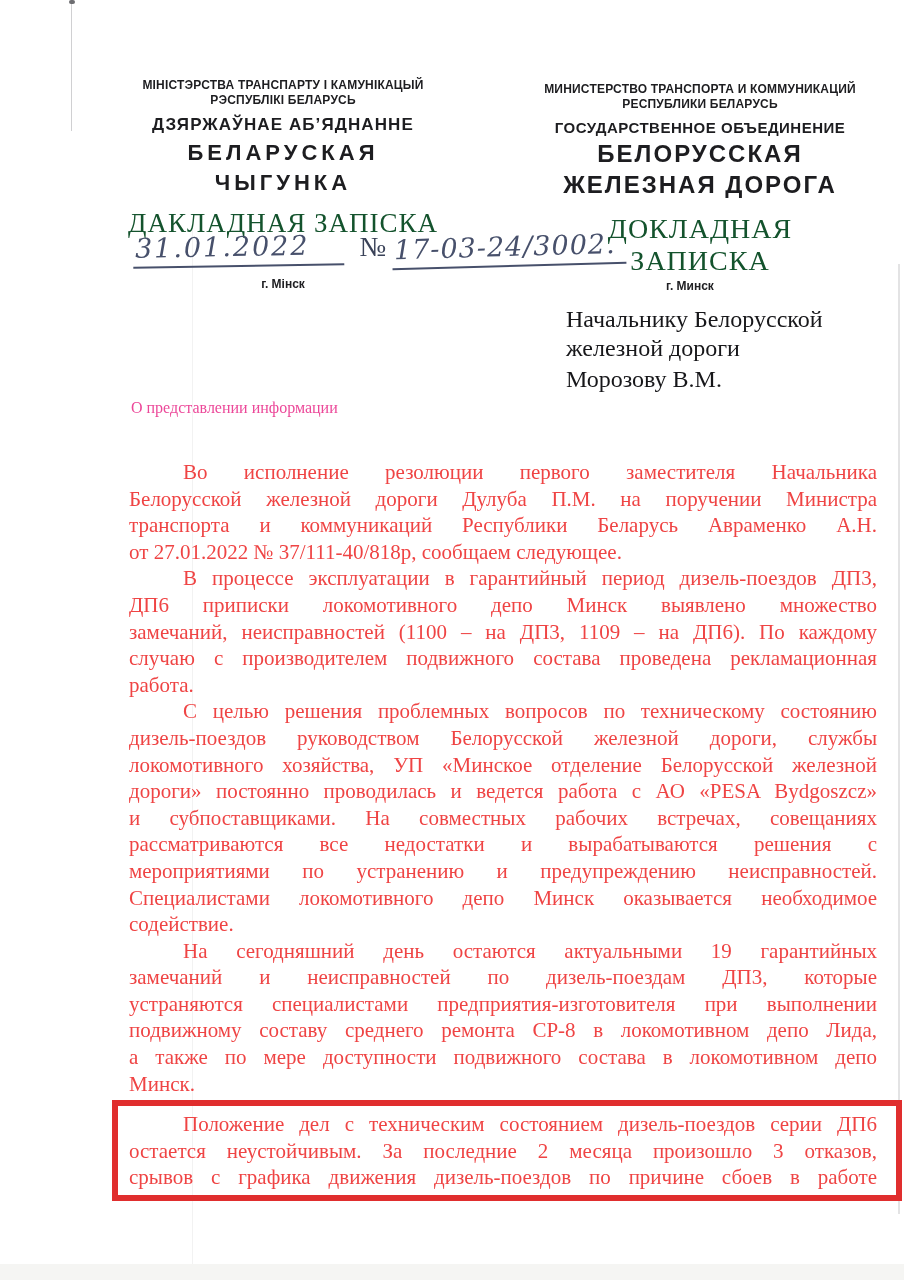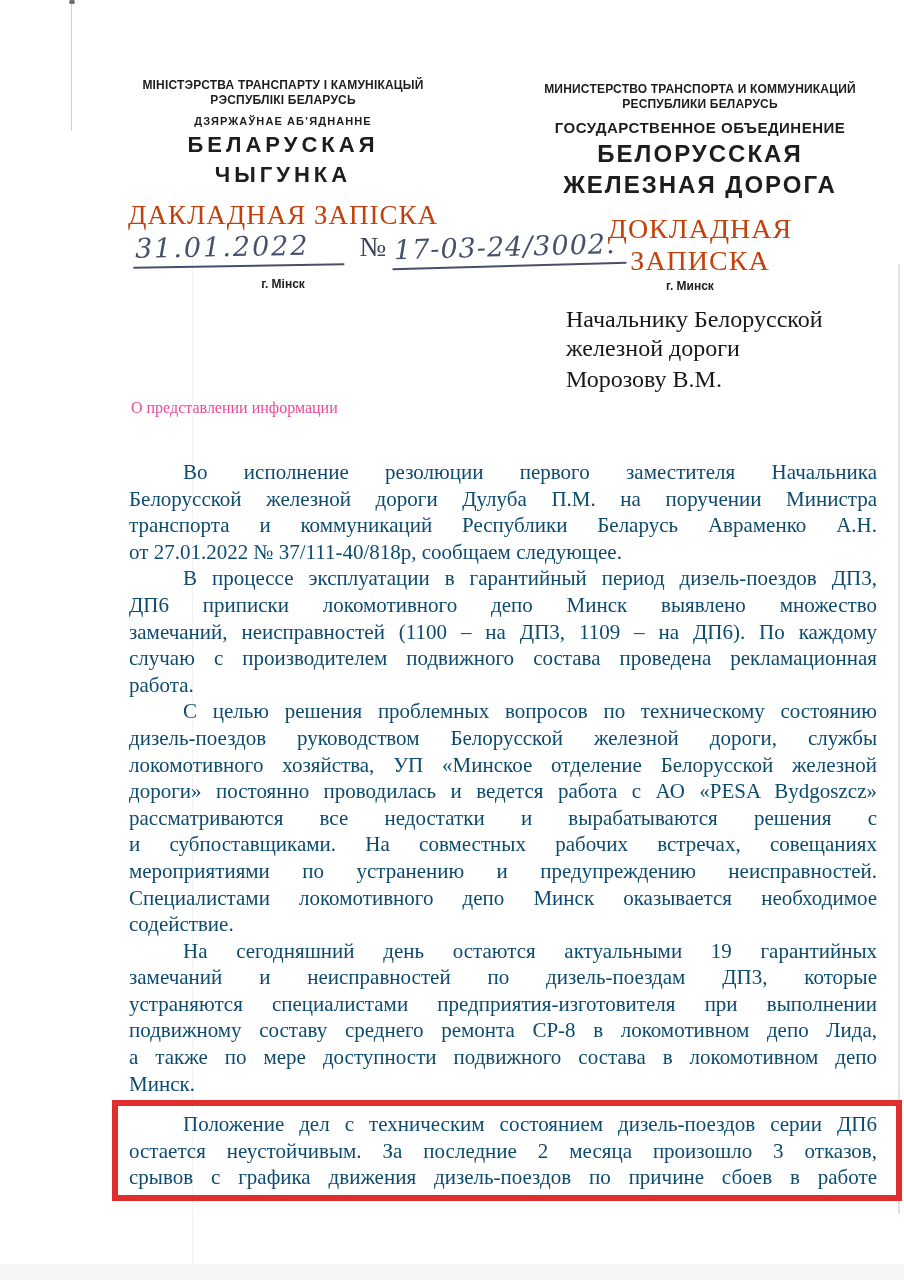--- a/index.html
+++ b/index.html
@@ -6,26 +6,26 @@
   .page {
     position:relative; width:904px; height:1280px; background:#ffffff;
     overflow:hidden; font-family:"Liberation Serif", serif; color:#1b1b1d;
   }
 
   
   .hdr { position:absolute; text-align:center; font-family:"Liberation Sans", sans-serif; color:#1d1d20; }
   .hdr-left  { left:126px; top:78px; width:314px; }
   .hdr-right { left:538px; top:82px; width:324px; }
   .ministry-line { font-size:12px; font-weight:bold; line-height:15px; letter-spacing:0.2px; }
-  .org-type  { margin-top:7px; font-size:11px; font-weight:bold; letter-spacing:1.1px; }
+  .org-type  { margin-top:7px; font-size:17px; font-weight:bold; letter-spacing:1.1px; }
   .hdr-right .org-type { font-size:15px; letter-spacing:0.5px; }
   .org-name  { font-size:22px; font-weight:bold; letter-spacing:4px; line-height:25px; margin-top:5px; }
   .hdr-right .org-name { font-size:24px; letter-spacing:2px; line-height:27px; margin-top:4px; }
   .doc-type  { margin-top:13px; font-family:"Liberation Serif", serif; font-weight:normal;
-               font-size:27px; letter-spacing:1px; color:#c2410c; }
+               font-size:27px; letter-spacing:1px; color:#14532d; }
   .hdr-right .doc-type { font-size:28px; margin-top:15px; }
 
   
   .ref-row { position:absolute; left:133px; top:231px; display:flex; align-items:flex-start;
              font-family:"DejaVu Serif", serif; font-style:italic; font-size:27px;
              color:var(--ink, #47506b); }
   .ref-date { border-bottom:2px solid var(--ink,#47506b); padding:0 34px 3px 2px;
               letter-spacing:2px; transform:rotate(-1deg); }
   .ref-no   { font-style:normal; font-family:"Liberation Serif", serif; font-size:28px;
               margin:0 6px 0 16px; padding-bottom:3px; color:#3a4258; }
@@ -38,21 +38,21 @@
   .city-right { left:528px; top:279px; width:324px; }
 
   
   .addressee { position:absolute; left:566px; top:305px; width:305px;
                font-size:24px; line-height:29px; color:#17171a; }
   .addressee .l3 { margin-top:2px; }
   .subject { position:absolute; left:131px; top:399px; font-size:16px; color:#ec4899; }
 
   
   .body-block { position:absolute; left:129px; top:459px; width:748px;
-                font-size:21px; line-height:26.6px; color:#0c4a6e; }
+                font-size:21px; line-height:26.6px; color:#ef4444; }
   .para { margin:0; }
   .tline { text-align:justify; text-align-last:justify; white-space:normal; }
   .tline.first { text-indent:54px; }
   .tline.flush { text-align-last:left; }
 
   .red-box { margin:3px 0 0 -17px; width:748px; border:6px solid var(--highlight,#e02e2e);
              padding:5px 19px 4px 11px; background:transparent; }
 
   
   .artifact { position:absolute; pointer-events:none; }
@@ -121,22 +121,22 @@
           <div class="tline">ДП6 приписки локомотивного депо Минск выявлено множество</div>
           <div class="tline">замечаний, неисправностей (1100 – на ДП3, 1109 – на ДП6). По каждому</div>
           <div class="tline">случаю с производителем подвижного состава проведена рекламационная</div>
           <div class="tline flush">работа.</div>
         </div>
         <div class="para">
           <div class="tline first">С целью решения проблемных вопросов по техническому состоянию</div>
           <div class="tline">дизель-поездов руководством Белорусской железной дороги, службы</div>
           <div class="tline">локомотивного хозяйства, УП «Минское отделение Белорусской железной</div>
           <div class="tline">дороги» постоянно проводилась и ведется работа с АО «PESA Bydgoszcz»</div>
+          <div class="tline">и субпоставщиками. На совместных рабочих встречах, совещаниях</div>
           <div class="tline">рассматриваются все недостатки и вырабатываются решения с</div>
-          <div class="tline">и субпоставщиками. На совместных рабочих встречах, совещаниях</div>
           <div class="tline">мероприятиями по устранению и предупреждению неисправностей.</div>
           <div class="tline">Специалистами локомотивного депо Минск оказывается необходимое</div>
           <div class="tline flush">содействие.</div>
         </div>
         <div class="para">
           <div class="tline first">На сегодняшний день остаются актуальными 19 гарантийных</div>
           <div class="tline">замечаний и неисправностей по дизель-поездам ДП3, которые</div>
           <div class="tline">устраняются специалистами предприятия-изготовителя при выполнении</div>
           <div class="tline">подвижному составу среднего ремонта СР-8 в локомотивном депо Лида,</div>
           <div class="tline">а также по мере доступности подвижного состава в локомотивном депо</div>

